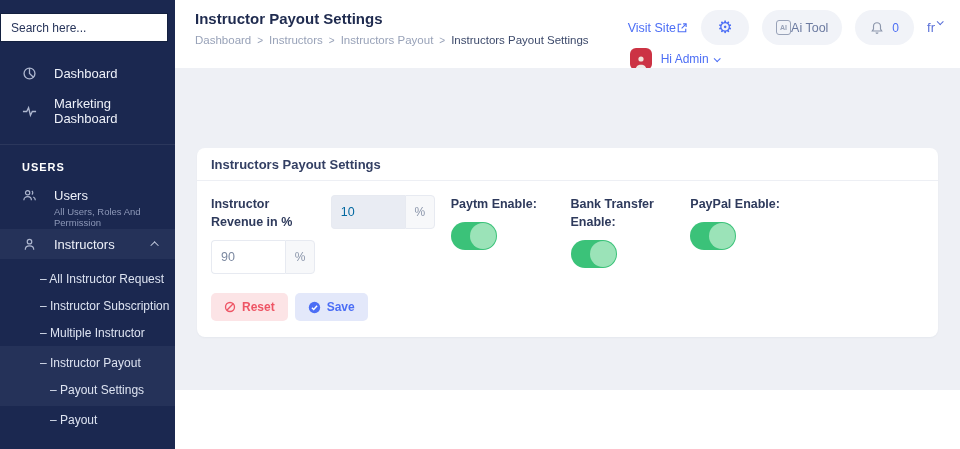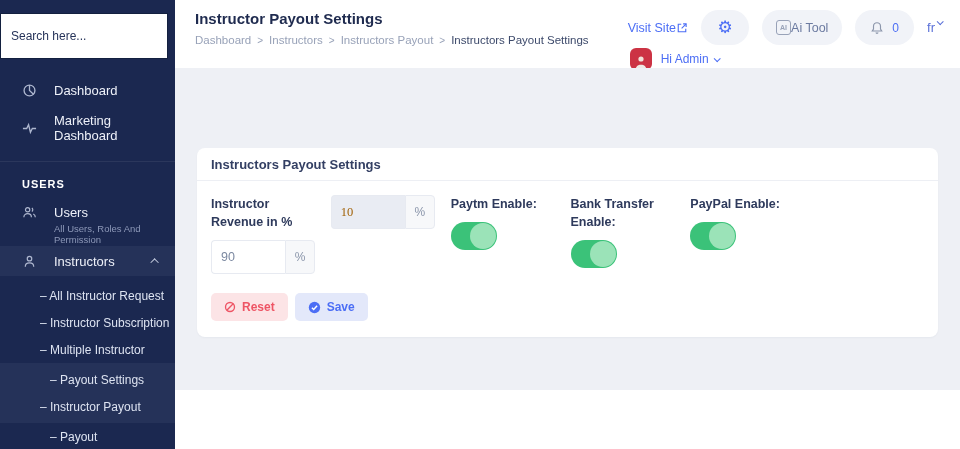--- a/index.html
+++ b/index.html
@@ -2,21 +2,21 @@
 <html><head>
 <meta charset="utf-8">
 <style>
   * { margin:0; padding:0; box-sizing:border-box; }
   html,body { width:960px; height:449px; overflow:hidden; }
   body { font-family:"Liberation Sans", sans-serif; background:#fff; }
   .app { display:flex; width:960px; height:449px; }
 
   
   .sidebar { width:175px; flex-shrink:0; background:#1b2850; color:#e8ecf6; overflow:hidden; }
-  .search-wrap { display:flex; width:168px; height:46px; margin:13px 7px 12px 0; background:#fff; border:1px solid #13203f; }
+  .search-wrap { display:flex; width:168px; height:29px; margin:13px 7px 12px 0; background:#fff; border:1px solid #13203f; }
   .search-wrap input { flex:1; border:none; outline:none; padding:0 10px; font-size:12px; color:#1f2c52; font-family:inherit; background:transparent; }
   .search-wrap input::placeholder { color:#27345a; opacity:1; }
   .nav-item { display:flex; align-items:center; gap:17px; height:38px; padding-left:22px; font-size:13px; color:#eef1f9; cursor:pointer; }
   .nav-item .nicon { color:#aeb7cf; display:flex; }
   .section-label { padding:16px 0 8px 22px; font-size:11px; font-weight:bold; letter-spacing:1px; color:#fff; border-top:1px solid rgba(255,255,255,0.07); margin-top:14px; }
   .nav-item.two-line { height:48px; align-items:flex-start; padding-top:7px; }
   .nav-item .txtcol { display:flex; flex-direction:column; gap:3px; }
   .nav-item .subtitle { font-size:9.5px; color:#8d98b8; font-weight:normal; }
   .nav-item.active-parent { background:#253259; height:30px; }
   .chev-up { margin-left:auto; margin-right:16px; width:6px; height:6px; border-left:1.5px solid #c3cade; border-top:1.5px solid #c3cade; transform:rotate(45deg) translateY(2px); }
@@ -52,21 +52,21 @@
 
   
   .content { height:322px; background:#eef0f5; flex-shrink:0; }
   .card { margin:80px 22px 0 22px; background:#fff; border-radius:8px; box-shadow:0 1px 2px rgba(30,40,80,0.04); }
   .card-header { height:33px; display:flex; align-items:center; padding:0 14px; border-bottom:1px solid #edeff4; font-size:13px; font-weight:bold; color:#333f63; }
   .card-body { padding:14px 14px 16px 14px; }
   .fields { display:grid; grid-template-columns:repeat(6, 1fr); column-gap:6px; }
   .field-label { font-size:12.5px; font-weight:bold; color:#2e3a5c; line-height:1.45; margin-bottom:9px; }
   .input-group { display:flex; width:104px; height:34px; }
   .input-group input { width:74px; border:1px solid #e7eaf1; border-right:none; border-radius:4px 0 0 4px; padding:0 9px; font-size:12.5px; color:#7c89a1; outline:none; font-family:inherit; background:#fff; }
-  .input-group input:disabled { background:#e9ecf3; color:#a16207;font-family:Liberation Serif, serif; }
+  .input-group input:disabled { background:#e9ecf3; color:#0369a1; }
   .input-addon { width:30px; border:1px solid #e7eaf1; border-radius:0 4px 4px 0; background:#f7f8fa; display:flex; align-items:center; justify-content:center; font-size:12px; color:#8b96ab; }
   .toggle { width:46px; height:28px; border-radius:14px; background:#c9ced9; position:relative; margin-top:4px; cursor:pointer; }
   .toggle.on { background:#3bc279; }
   .toggle .knob { position:absolute; left:1px; top:1px; width:26px; height:26px; border-radius:50%; background:#fff; }
   .toggle.on .knob { left:auto; right:1px; background:#9be3b8; }
   .btn-row { display:flex; gap:7px; margin-top:19px; }
   .btn { display:flex; align-items:center; gap:6px; height:28px; padding:0 13px; border:none; border-radius:5px; font-size:12px; font-weight:bold; cursor:pointer; font-family:inherit; }
   .btn-reset { background:#fce4e6; color:#ee5565; }
   .btn-save { background:#e3e8fa; color:#4c6ef5; }
   .footer-blank { flex:1; background:#fff; }
@@ -126,22 +126,22 @@
       </span>
       <span>Instructors</span>
       <span class="chev-up"></span>
     </div>
 
     <div class="spacer-sm"></div>
     <div class="sub-item">– All Instructor Request</div>
     <div class="sub-item">– Instructor Subscription</div>
     <div class="sub-item">– Multiple Instructor</div>
     <div class="sub-highlight">
+      <div class="sub-item">– Instructor Payout</div>
       <div class="sub-item nested">– Payout Settings</div>
-      <div class="sub-item">– Instructor Payout</div>
     </div>
     <div class="sub-item nested">– Payout</div>
 
   </aside>
 
   <div class="main">
 
     <div class="topbar">
       <div>
         <div class="tb-title">Instructor Payout Settings</div>

